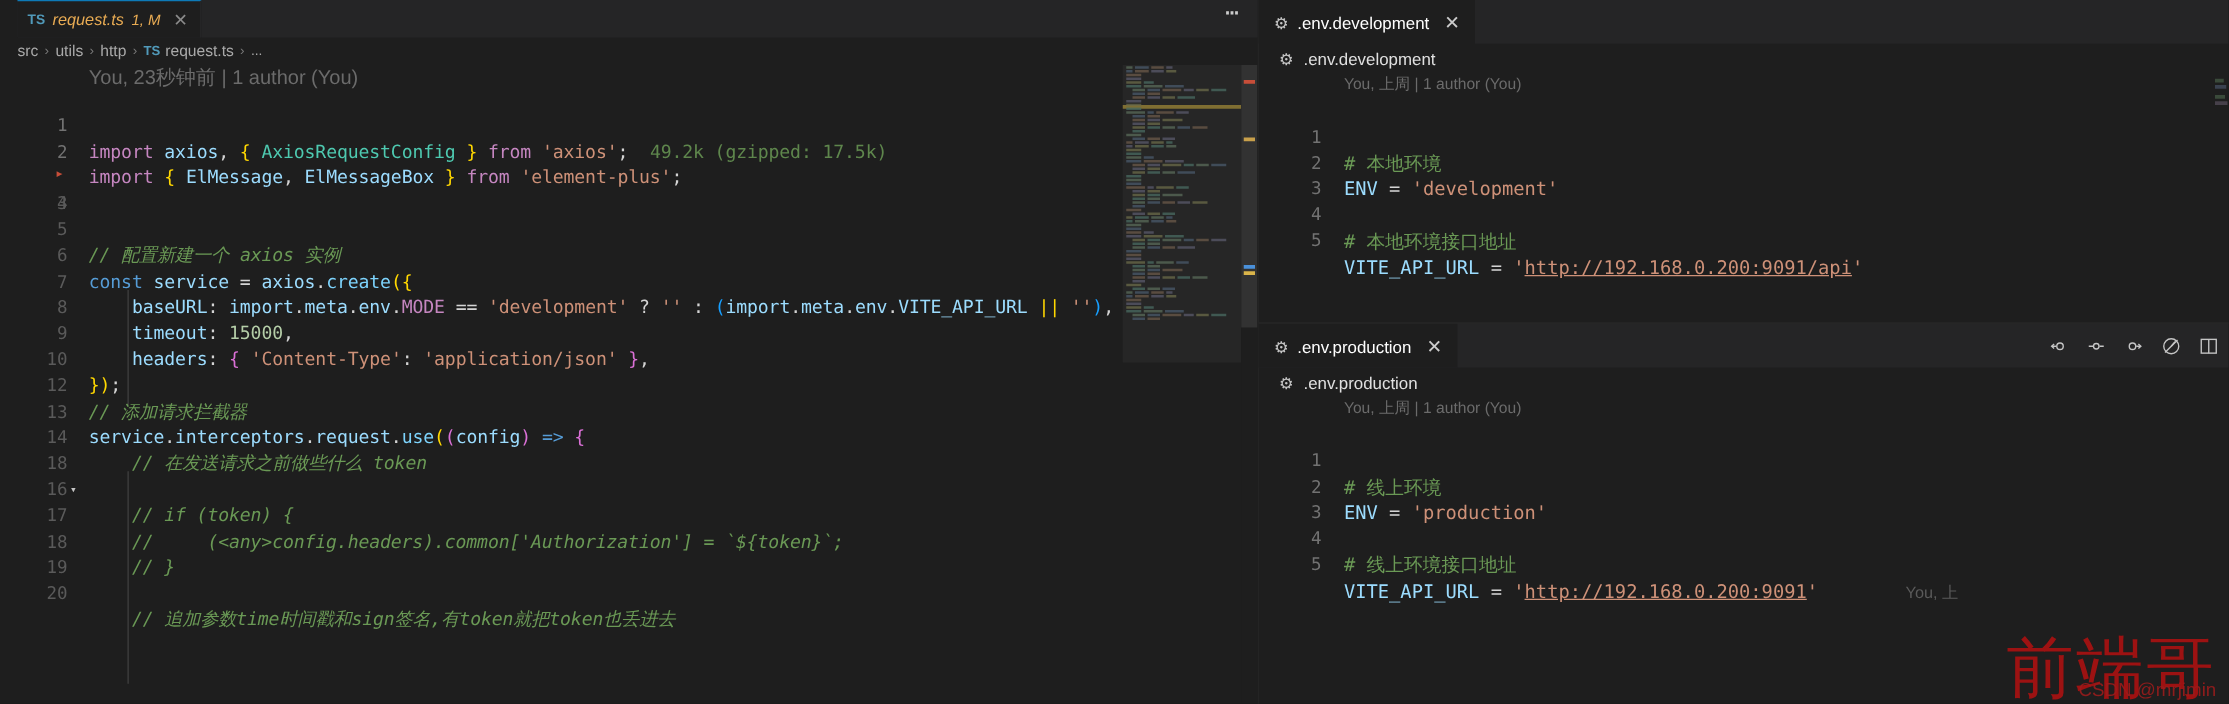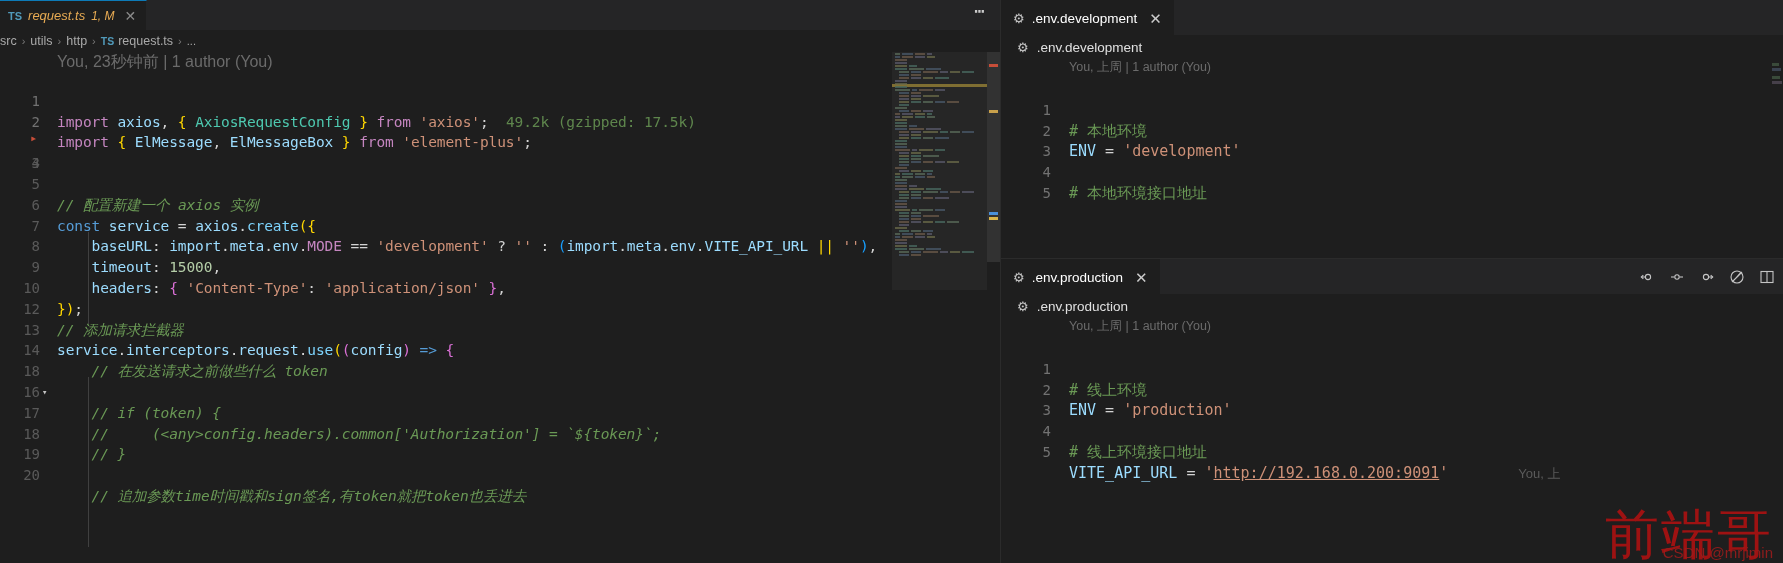--- a/index.html
+++ b/index.html
@@ -5,21 +5,21 @@
   * { box-sizing: border-box; margin: 0; padding: 0; }
   html, body {
     width: 1783px; height: 563px;
     background: #1e1e1e;
     font-family: "DejaVu Sans Mono", monospace;
     overflow: hidden;
   }
   .app { position: relative; width: 1783px; height: 563px; display: flex; background: #1e1e1e; }
 
   
-  .group-left { position: relative; width: 1000px; height: 563px; background: #1e1e1e; display: flex; flex-direction: column; }
+  .group-left { position: relative; width: 1000px; height: 563px; background: #1e1e1e; display: flex; flex-direction: column; margin-left: 14px; }
 
   .tabbar {
     height: 30px; background: #252526; display: flex; align-items: stretch;
     position: relative; flex: none;
   }
   .tab {
     display: flex; align-items: center; gap: 6px;
     padding: 0 10px 0 8px; background: #1e1e1e;
     border-top: 1px solid #0d7ab7; border-right: 1px solid #252526;
     font-family: "Liberation Sans", sans-serif; font-size: 13px; position: relative;
@@ -665,20 +665,21 @@
         <div class="rrow">
           <span class="rln">3</span>
           <span class="rtext"></span>
         </div>
         <div class="rrow">
           <span class="rln">4</span>
           <span class="rtext env-cmt"># 本地环境接口地址</span>
         </div>
         <div class="rrow">
           <span class="rln">5</span>
+          <span class="rtext"><span class="env-key">VITE_API_URL</span><span class="env-eq"> = </span><span class="env-val">'</span><span class="link">http://192.168.0.200:9091/api</span><span class="env-val">'</span></span>
         </div>
 
         <div class="rminimap">
           <div class="rmm-line" style="background:#3a4a3a; width:7px; margin:4px 0 0 1px;"></div>
           <div class="rmm-line" style="background:#3a4250; width:9px; margin:2px 0 0 1px;"></div>
           <div class="rmm-line" style="background:#3a4a3a; width:8px; margin:5px 0 0 1px;"></div>
           <div class="rmm-line" style="background:#46404a; width:10px; margin:2px 0 0 1px;"></div>
         </div>
       </div>
     </div>

